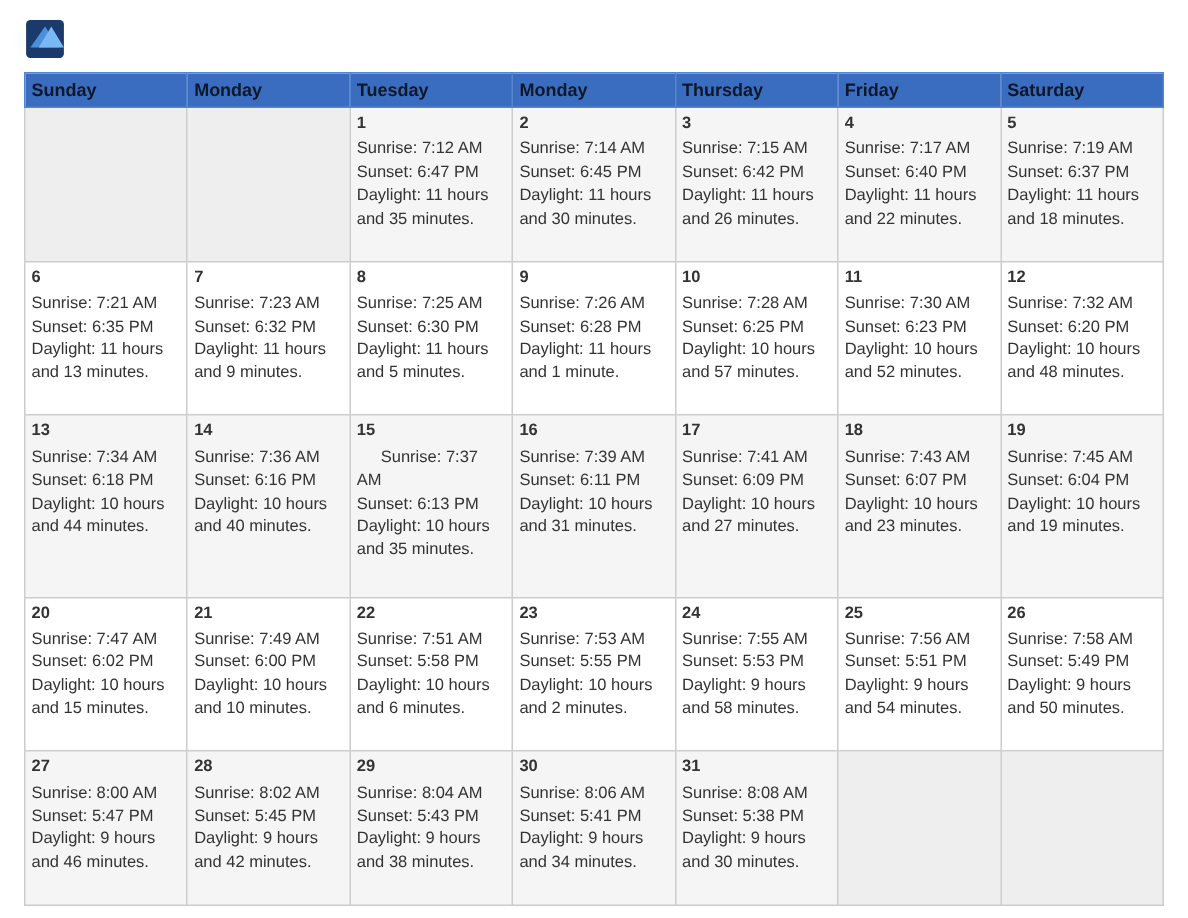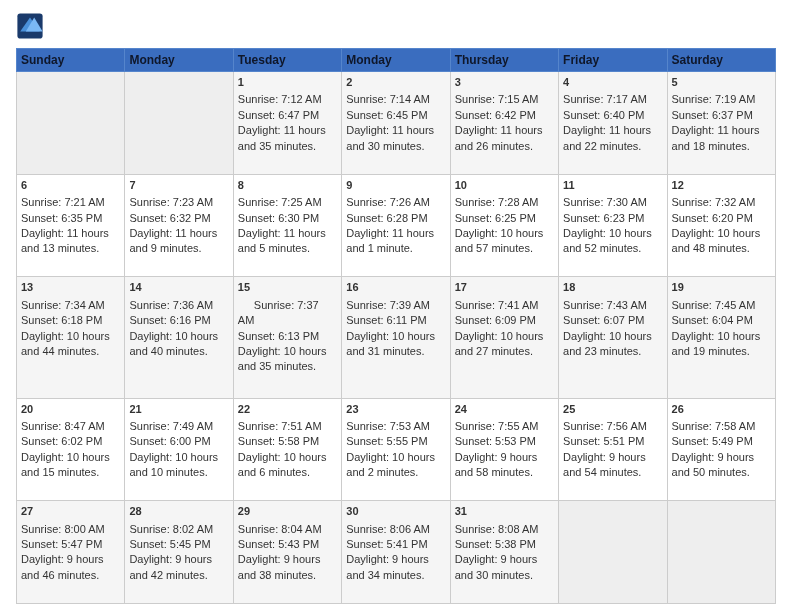--- a/index.html
+++ b/index.html
@@ -189,21 +189,21 @@
 Sunset: 6:09 PM
 Daylight: 10 hours and 27 minutes.</span></td>
           <td><span class="day-num">18</span><span class="cell-text" style="white-space: pre-line;">Sunrise: 7:43 AM
 Sunset: 6:07 PM
 Daylight: 10 hours and 23 minutes.</span></td>
           <td><span class="day-num">19</span><span class="cell-text" style="white-space: pre-line;">Sunrise: 7:45 AM
 Sunset: 6:04 PM
 Daylight: 10 hours and 19 minutes.</span></td>
         </tr>
         <tr>
-          <td><span class="day-num">20</span><span class="cell-text" style="white-space: pre-line;">Sunrise: 8:47 AM
+          <td><span class="day-num">20</span><span class="cell-text" style="white-space: pre-line;">Sunrise: 7:47 AM
 Sunset: 6:02 PM
 Daylight: 10 hours and 15 minutes.</span></td>
           <td><span class="day-num">21</span><span class="cell-text" style="white-space: pre-line;">Sunrise: 7:49 AM
 Sunset: 6:00 PM
 Daylight: 10 hours and 10 minutes.</span></td>
           <td><span class="day-num">22</span><span class="cell-text" style="white-space: pre-line;">Sunrise: 7:51 AM
 Sunset: 5:58 PM
 Daylight: 10 hours and 6 minutes.</span></td>
           <td><span class="day-num">23</span><span class="cell-text" style="white-space: pre-line;">Sunrise: 7:53 AM
 Sunset: 5:55 PM

